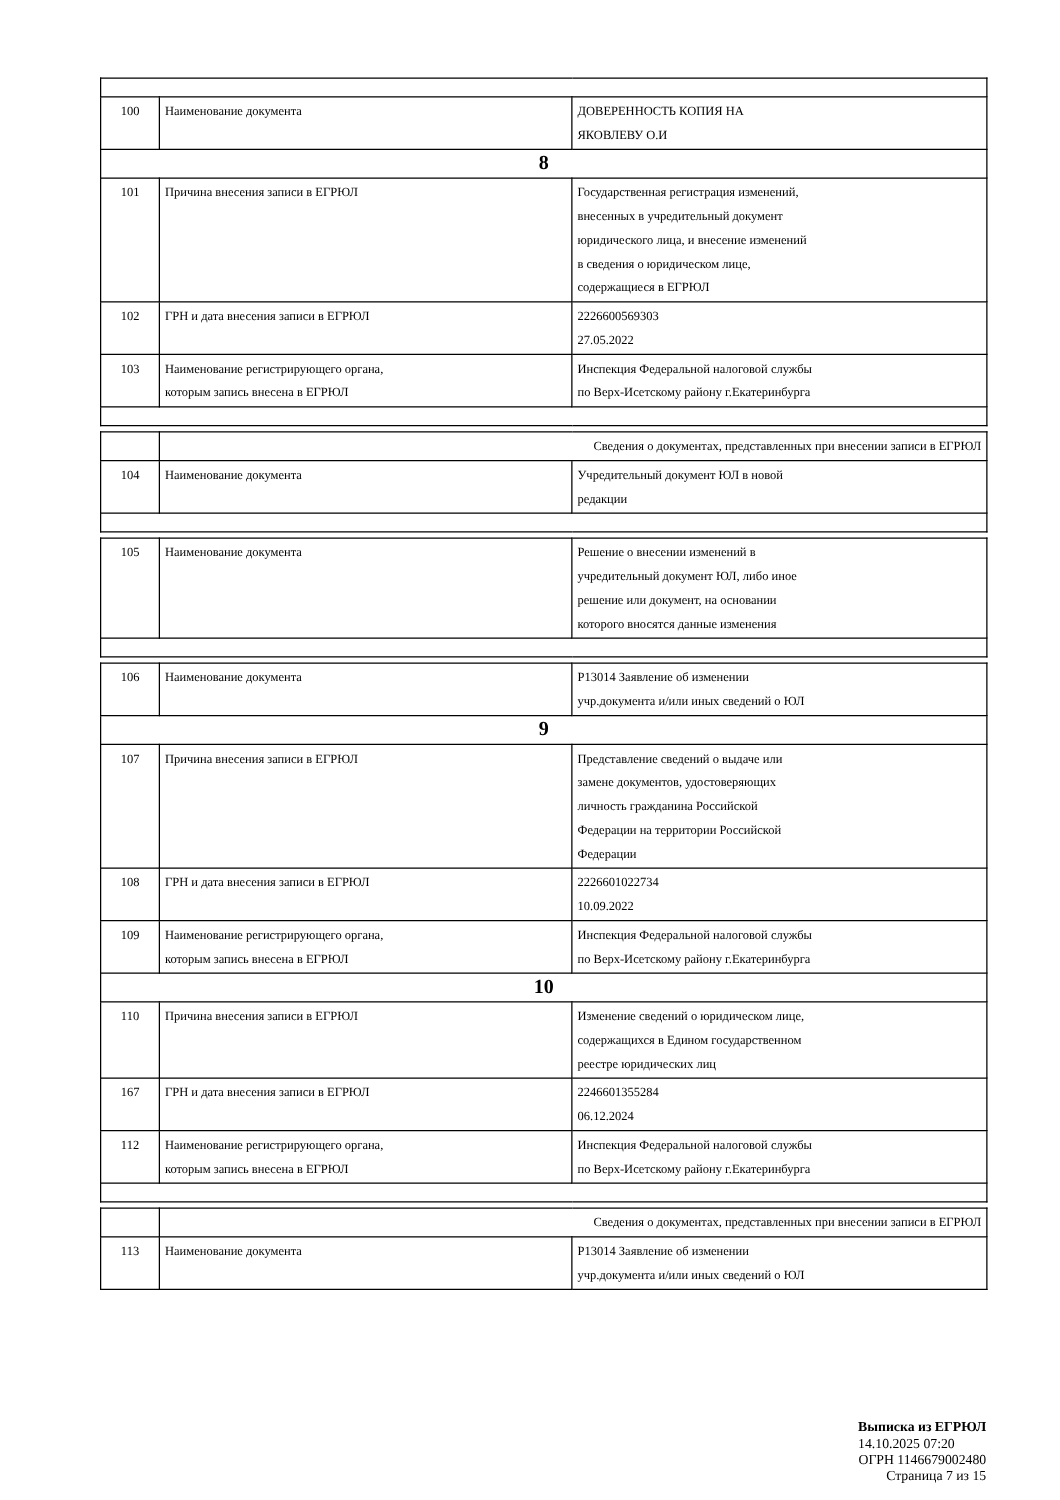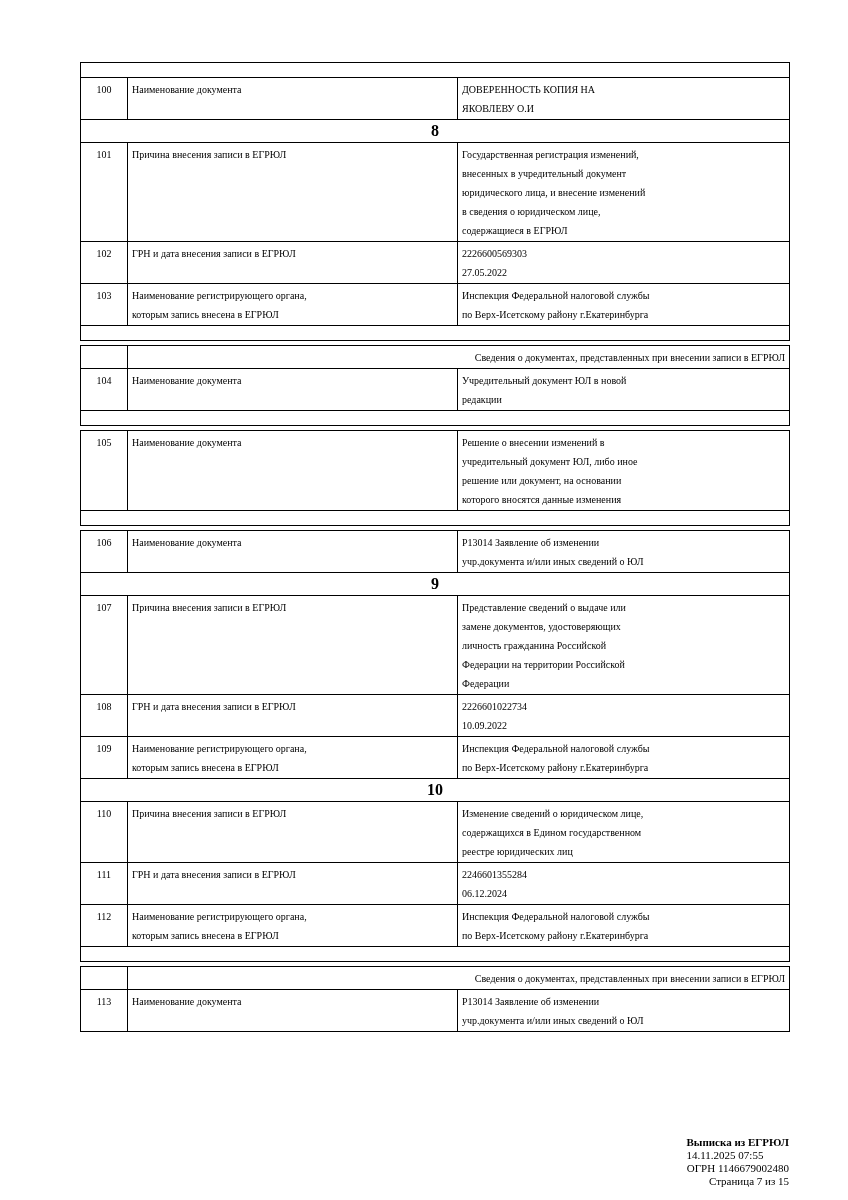--- a/index.html
+++ b/index.html
@@ -206,21 +206,21 @@
           <td class="section" colspan="3">10</td>
         </tr>
         <tr>
           <td class="num">110</td>
           <td class="label">Причина внесения записи в ЕГРЮЛ</td>
           <td class="value">Изменение сведений о юридическом лице,
 содержащихся в Едином государственном
 реестре юридических лиц</td>
         </tr>
         <tr>
-          <td class="num">111</td>
+          <td class="num">167</td>
           <td class="label">ГРН и дата внесения записи в ЕГРЮЛ</td>
           <td class="value">2246601355284
 06.12.2024</td>
         </tr>
         <tr>
           <td class="num">112</td>
           <td class="label">Наименование регистрирующего органа,
 которым запись внесена в ЕГРЮЛ</td>
           <td class="value">Инспекция Федеральной налоговой службы
 по Верх-Исетскому району г.Екатеринбурга</td>
@@ -247,17 +247,17 @@
           <td class="value">Р13014 Заявление об изменении
 учр.документа и/или иных сведений о ЮЛ</td>
         </tr>
       </tbody>
     </table>
   </div>
 
 <div class="footer">
   <div class="f-left">
     <div class="l1">Выписка из ЕГРЮЛ</div>
-    <div class="l2">14.11.2025 07:55</div>
+    <div class="l2">14.10.2025 07:20</div>
   </div>
   <div class="f-cent">ОГРН 1146679002480</div>
   <div class="f-right">Страница 7 из 15</div>
 </div>
 
 </body></html>

